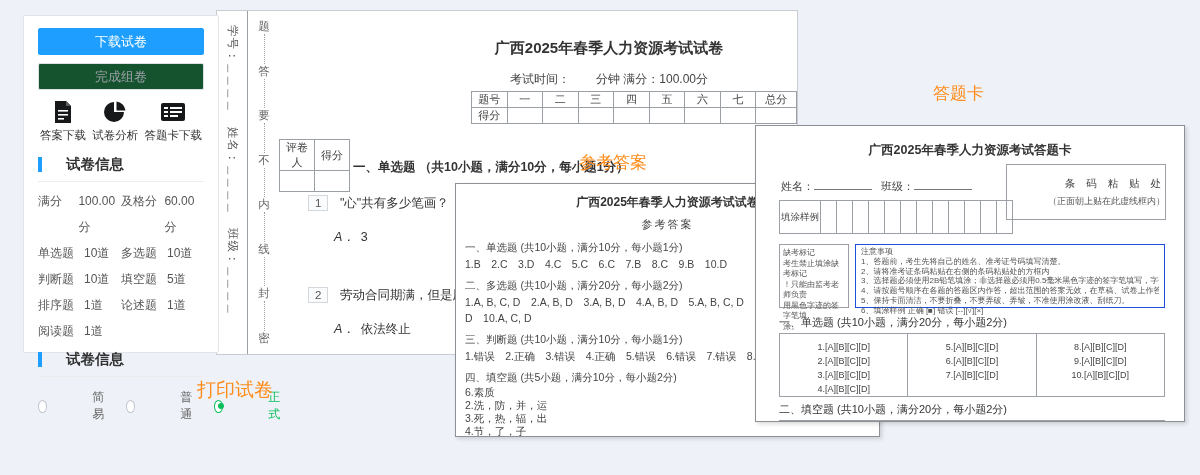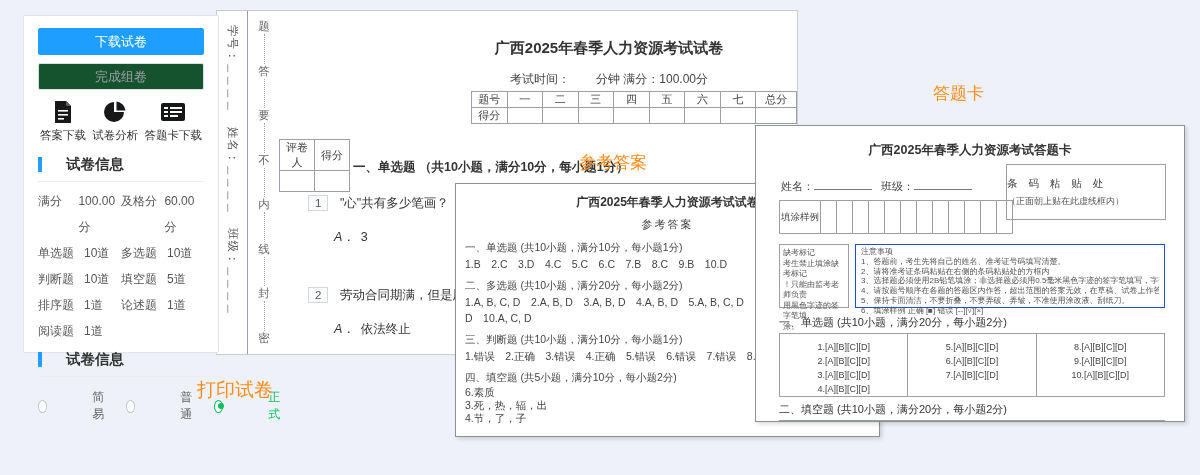--- a/index.html
+++ b/index.html
@@ -77,21 +77,21 @@
   .ans-line{line-height:16px;white-space:nowrap;}
   .ans-item{line-height:13px;white-space:nowrap;}
 
   
   .card-paper{left:755px;top:125px;width:430px;height:297px;border:1px solid #8d9196;z-index:3;overflow:hidden;
     box-shadow:2px 2px 4px rgba(0,0,0,0.15);}
   .card-title{position:absolute;left:50%;top:16px;transform:translateX(-50%);font-size:12.5px;font-weight:bold;color:#333;white-space:nowrap;}
   .card-name-row{position:absolute;left:25px;top:52px;font-size:11px;color:#444;text-align:right;}
   .blank-ul{display:inline-block;width:58px;border-bottom:1px solid #777;height:11px;}
   .barcode-box{position:absolute;left:250px;top:38px;width:158px;height:54px;border:1px solid #9aa0a6;
-    display:flex;flex-direction:column;align-items:flex-start;justify-content:center;}
+    display:flex;flex-direction:column;align-items:flex-end;justify-content:center;}
   .barcode-title{font-size:10.5px;color:#444;letter-spacing:4px;}
   .barcode-note{font-size:9px;color:#555;margin-top:4px;white-space:nowrap;}
   .examno-row{position:absolute;left:23px;top:74px;display:flex;}
   .examno-label{width:42px;height:34px;border:1px solid #9aa0a6;font-size:9.5px;color:#444;display:flex;
     align-items:center;justify-content:center;box-sizing:border-box;}
   .exam-box{width:16px;height:34px;border:1px solid #9aa0a6;border-left:none;box-sizing:border-box;}
   .absent-box{position:absolute;left:23px;top:118px;width:70px;height:64px;border:1px solid #9aa0a6;
     box-sizing:border-box;padding:3px 3px;font-size:8px;color:#555;line-height:10.5px;}
   .notice-box{position:absolute;left:99px;top:118px;width:310px;height:64px;border:1px solid #1d4ed8;
     box-sizing:border-box;padding:2px 5px;font-size:8px;color:#555;line-height:9.8px;}
@@ -324,20 +324,21 @@
     <div class="ans-body">
       <div class="ans-heading">一、单选题 (共10小题，满分10分，每小题1分)</div>
       <div class="ans-line">1.B　2.C　3.D　4.C　5.C　6.C　7.B　8.C　9.B　10.D</div>
       <div class="ans-heading">二、多选题 (共10小题，满分20分，每小题2分)</div>
       <div class="ans-line">1.A, B, C, D　2.A, B, D　3.A, B, D　4.A, B, D　5.A, B, C, D　6.A, B,</div>
       <div class="ans-line">D　10.A, C, D</div>
       <div class="ans-heading">三、判断题 (共10小题，满分10分，每小题1分)</div>
       <div class="ans-line">1.错误　2.正确　3.错误　4.正确　5.错误　6.错误　7.错误　8.正确　9.错误</div>
       <div class="ans-heading">四、填空题 (共5小题，满分10分，每小题2分)</div>
       <div class="ans-item">6.素质</div>
+      <div class="ans-item">2.洗，防，并，运</div>
       <div class="ans-item">3.死，热，辐，出</div>
       <div class="ans-item">4.节，了，子</div>
 
     </div>
   </div>
 
   <div class="paper card-paper">
     <div class="card-title">广西2025年春季人力资源考试答题卡</div>
 
     <div class="card-name-row">

